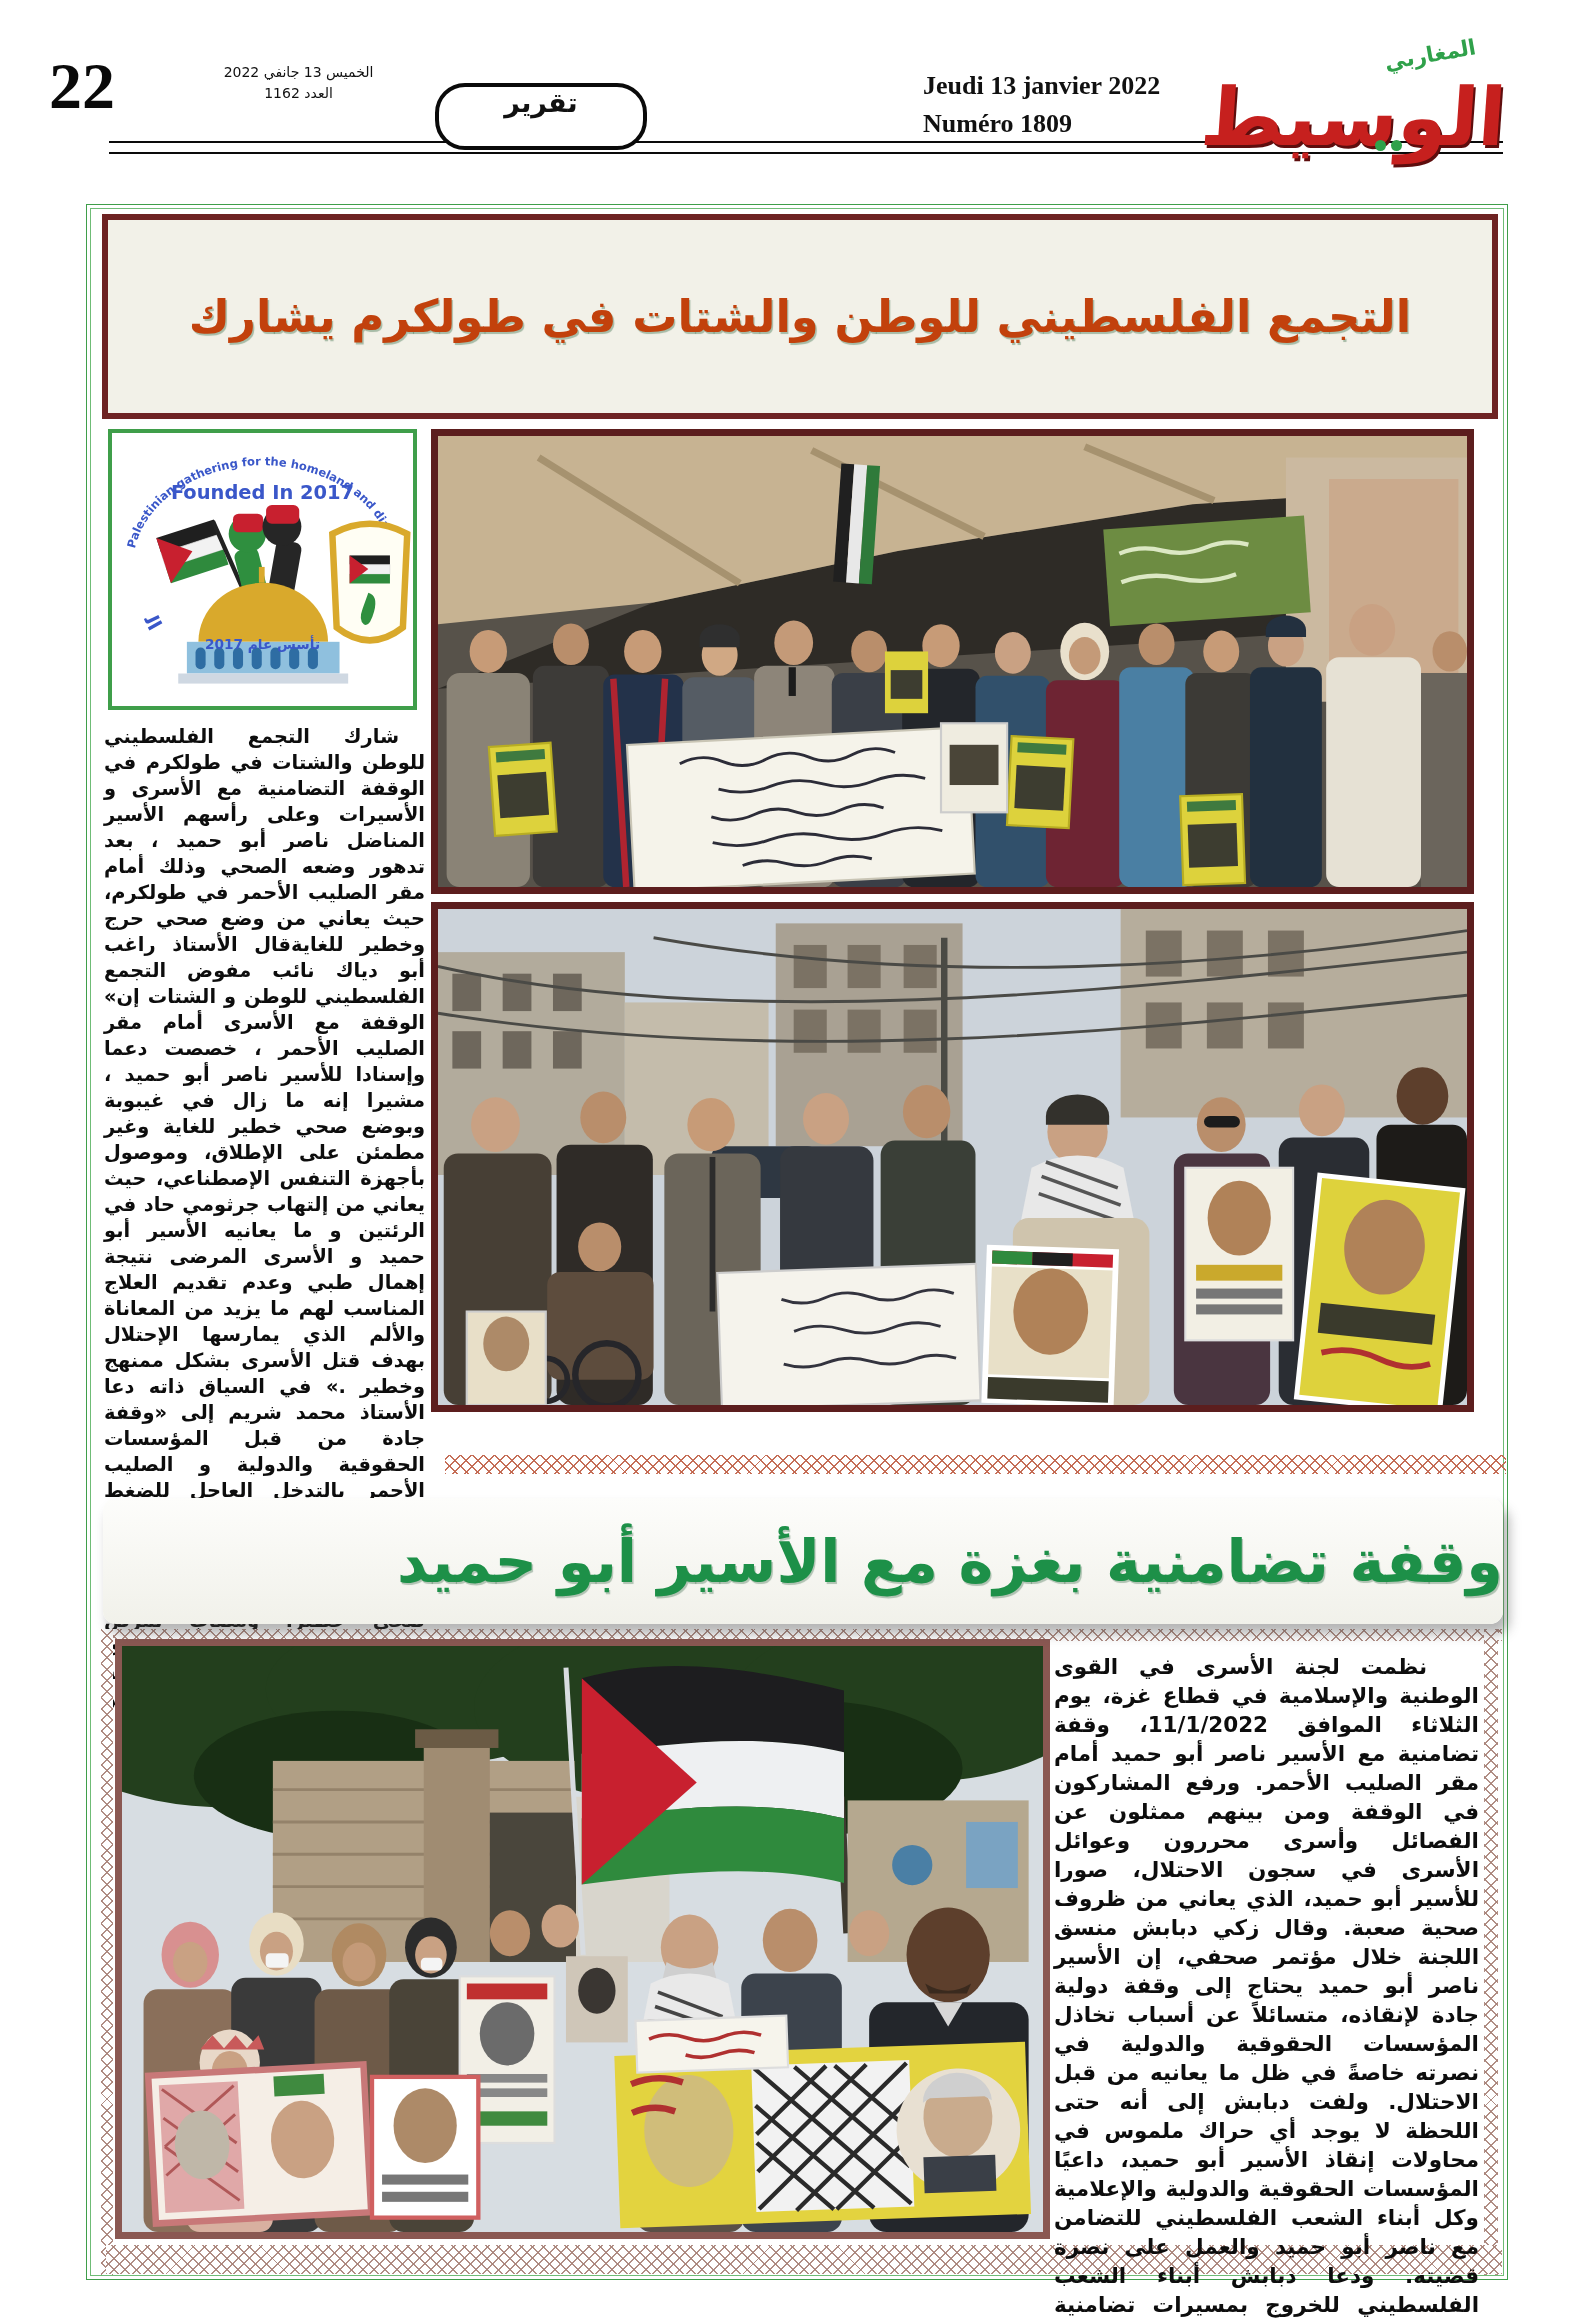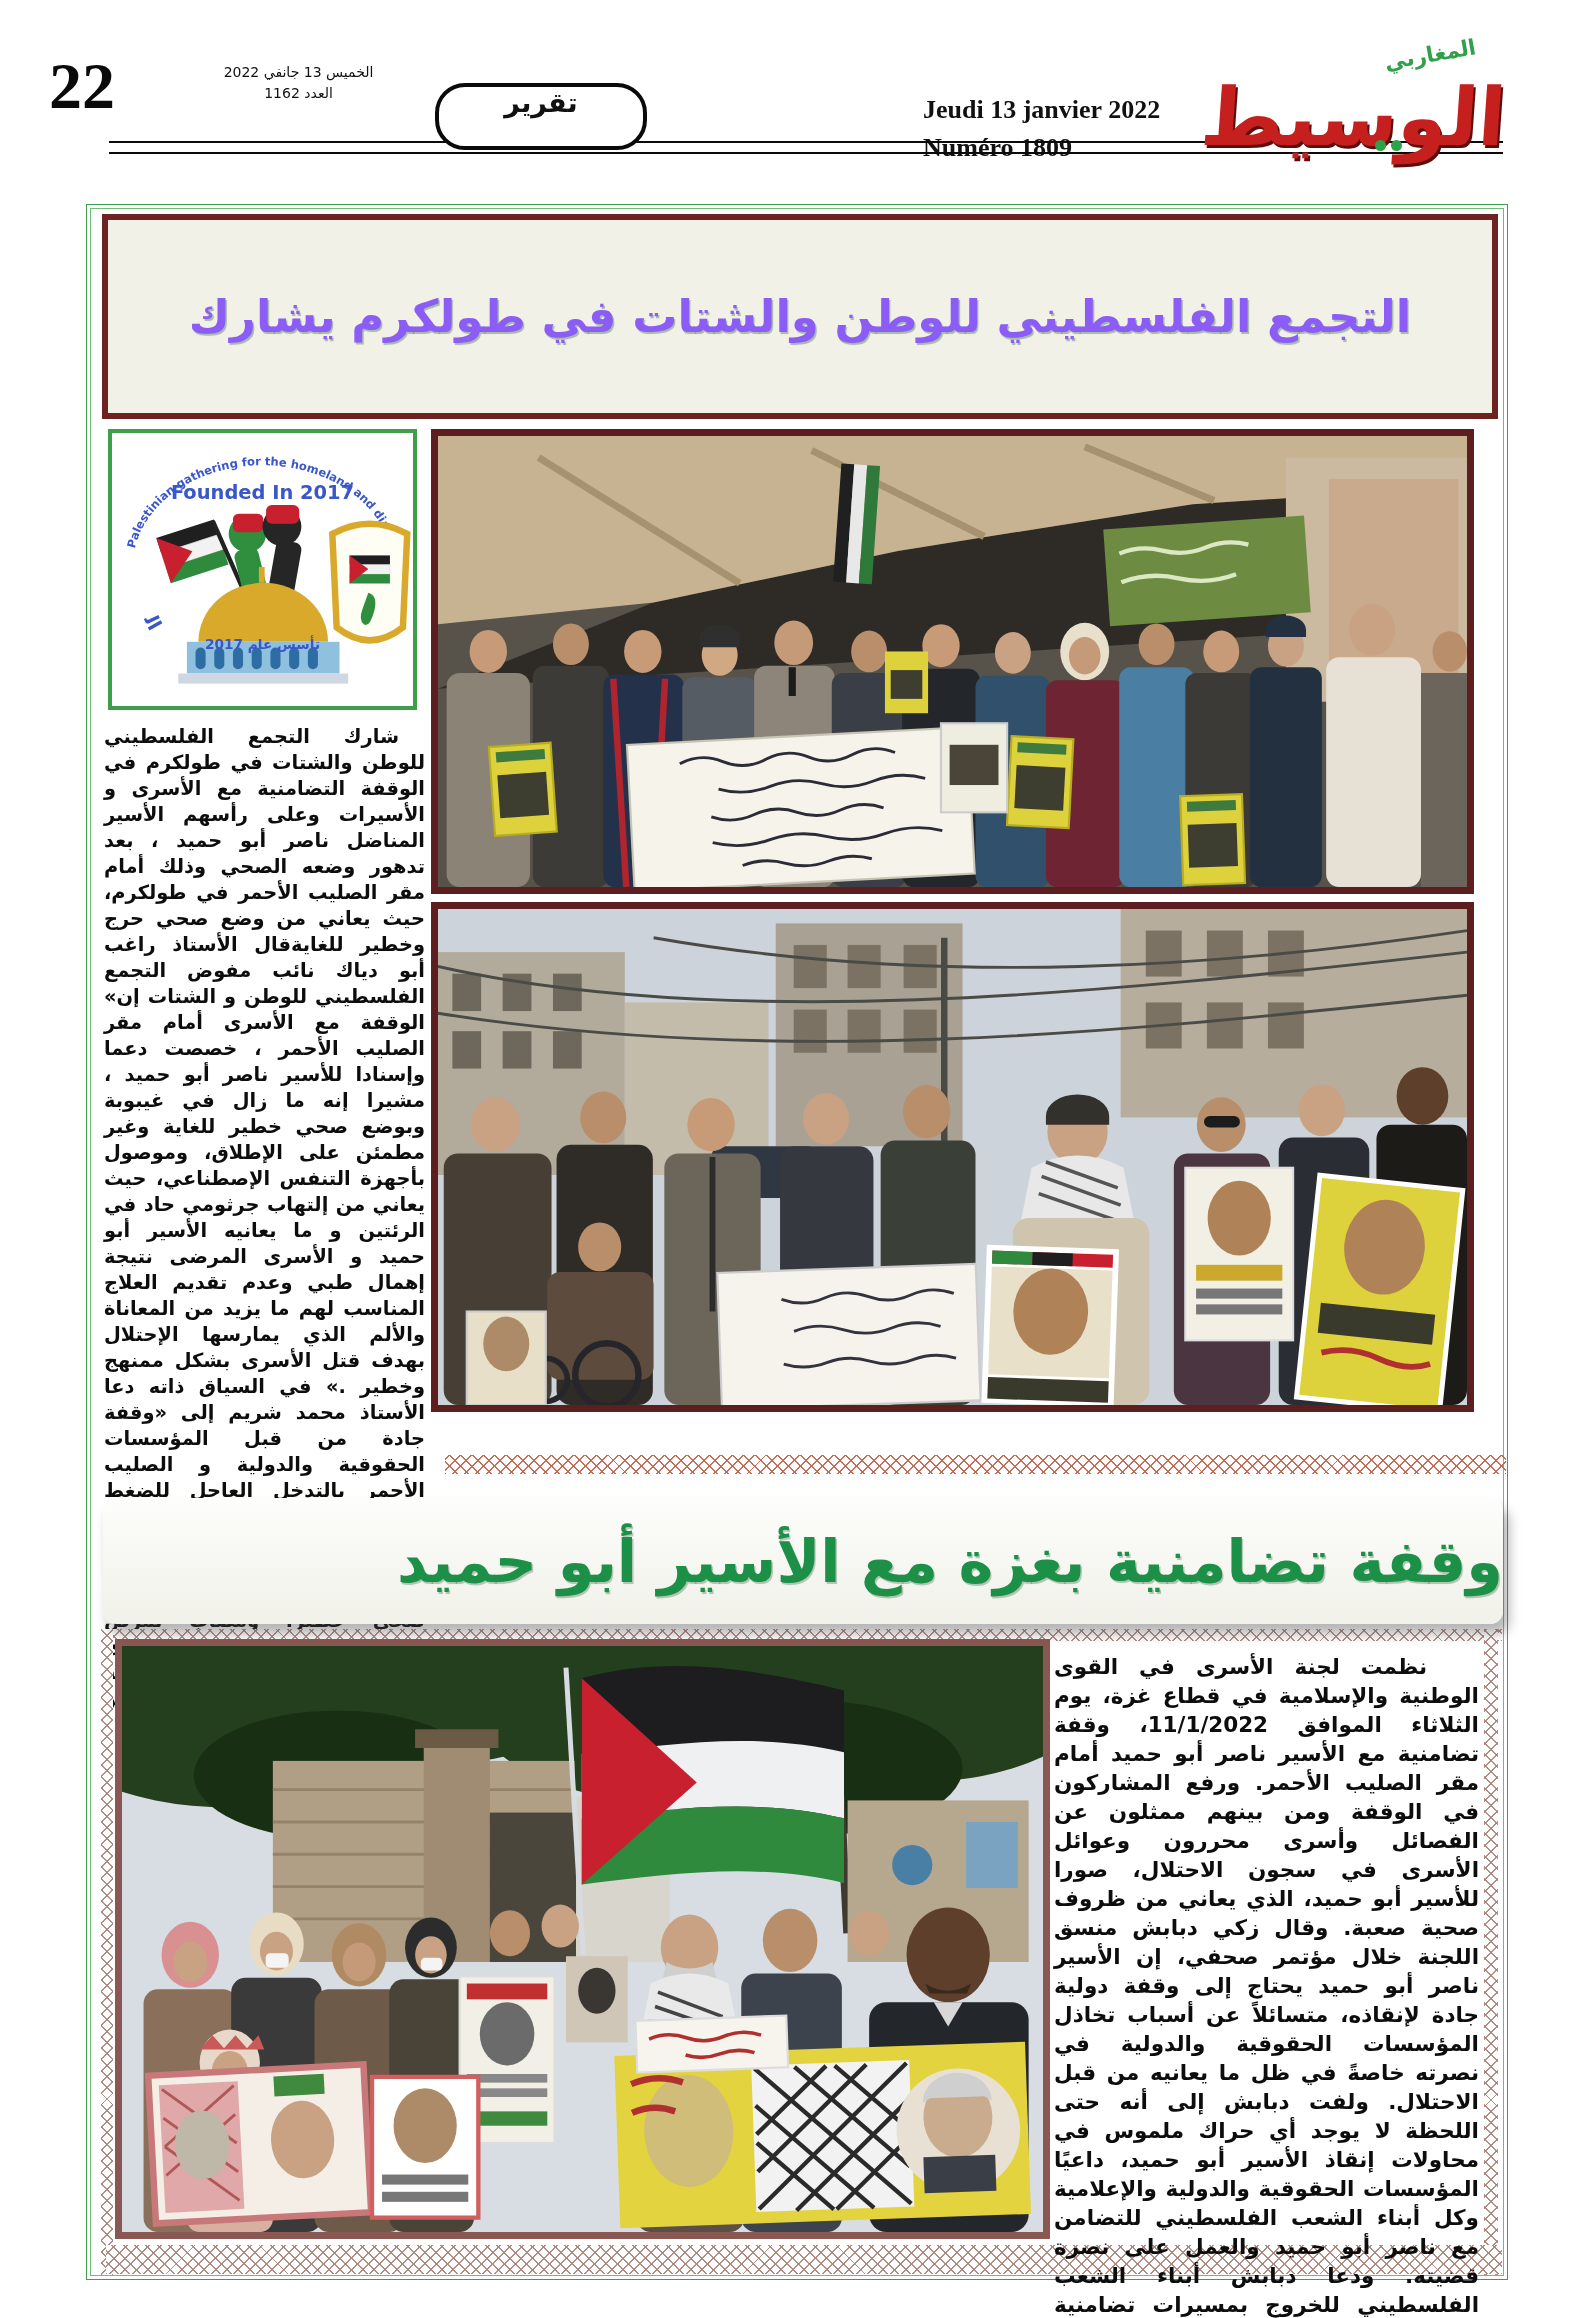--- a/index.html
+++ b/index.html
@@ -12,21 +12,21 @@
     font-size:66px;font-weight:bold;color:#0a0a0a;line-height:1;}
   .header-rule{left:109px;top:141px;width:1394px;height:9.3px;
     border-top:2.9px solid #0a0a0a;border-bottom:2.9px solid #0a0a0a;z-index:1;}
   .date-ar{left:205px;top:62px;width:187px;direction:rtl;text-align:center;
     font-size:14px;font-weight:normal;line-height:1.5;}
   .report-box{left:435px;top:83px;width:204px;height:59px;background:#fff;
     border:4.3px solid #0a0a0a;border-radius:30px;z-index:2;
     display:flex;justify-content:center;
     font-size:27px;font-weight:bold;direction:rtl;}
   .date-fr{left:923px;top:67px;font-family:"Liberation Serif",serif;
-    font-size:26px;font-weight:bold;line-height:1.45;margin-top:24px;}
+    font-size:26px;font-weight:bold;line-height:1.45;}
   .masthead{left:1251px;top:43px;width:259px;height:115px;z-index:2;}
   .masthead-title{position:absolute;right:4.3px;bottom:0;font-size:80px;
     font-weight:bold;color:#c6201e;line-height:1;transform:skewX(-4deg);
     text-shadow:2.2px 2.9px 0 #5e0d0d;direction:rtl;}
   .masthead-sub{position:absolute;right:34px;top:-1.4px;font-size:21.5px;
     font-weight:bold;color:#2fa14a;transform:rotate(-10deg);direction:rtl;}
   .masthead-dot{position:absolute;width:10.8px;height:10.8px;border-radius:50%;
     background:#2fa14a;bottom:7.2px;}
   .dot1{right:108px;} .dot2{right:124px;}
 
@@ -34,21 +34,21 @@
   .green-frame{left:86px;top:204px;width:1420px;height:2074px;
     border:1.4px solid #3f9e4a;}
   .green-frame::after{content:"";position:absolute;inset:2.9px;
     border:0.7px solid #6fbc76;}
 
   .headline1-box{left:102px;top:214px;width:1396px;height:205px;
     background:#f2f1e8;border:6.5px solid #6e2323;box-sizing:border-box;
     display:flex;flex-direction:column;align-items:center;justify-content:center;
     gap:13px;z-index:2;}
   .headline1-box .hl{direction:rtl;font-size:45px;font-weight:bold;
-    color:#8b5cf6;text-shadow:1.4px 2.2px 0.7px rgba(30,90,45,.35);line-height:1.2;}
+    color:#c2410c;text-shadow:1.4px 2.2px 0.7px rgba(30,90,45,.35);line-height:1.2;}
 
   .logo-box{left:108px;top:429px;width:309px;height:281px;background:#fff;
     border:4.3px solid #3f9e4a;box-sizing:border-box;}
 
   .photo{box-sizing:border-box;background:#777;}
   .photo svg{display:block;width:100%;height:100%;}
   .photo1{left:431px;top:429px;width:1043px;height:465px;border:7.2px solid #5c1e1e;}
   .photo2{left:431px;top:902px;width:1043px;height:510px;border:7.2px solid #5c1e1e;}
   .photo3{left:115px;top:1639px;width:935px;height:600px;border:7.2px solid #8a5852;}
 

